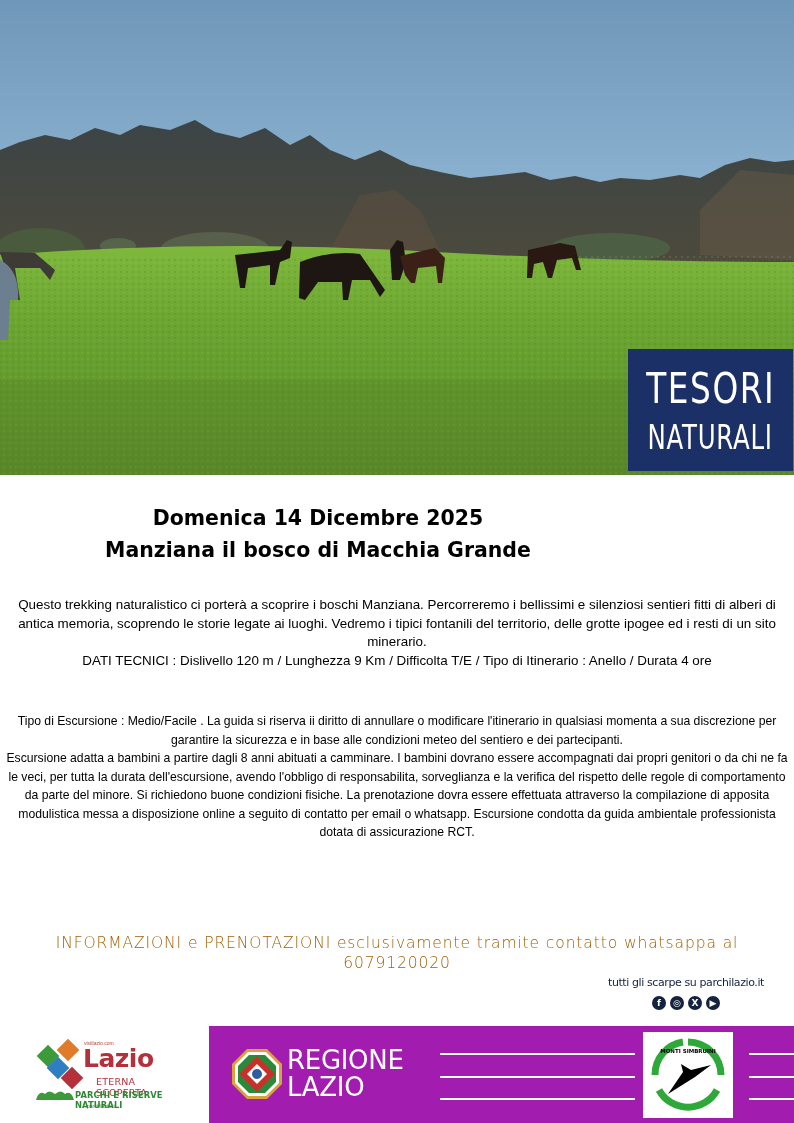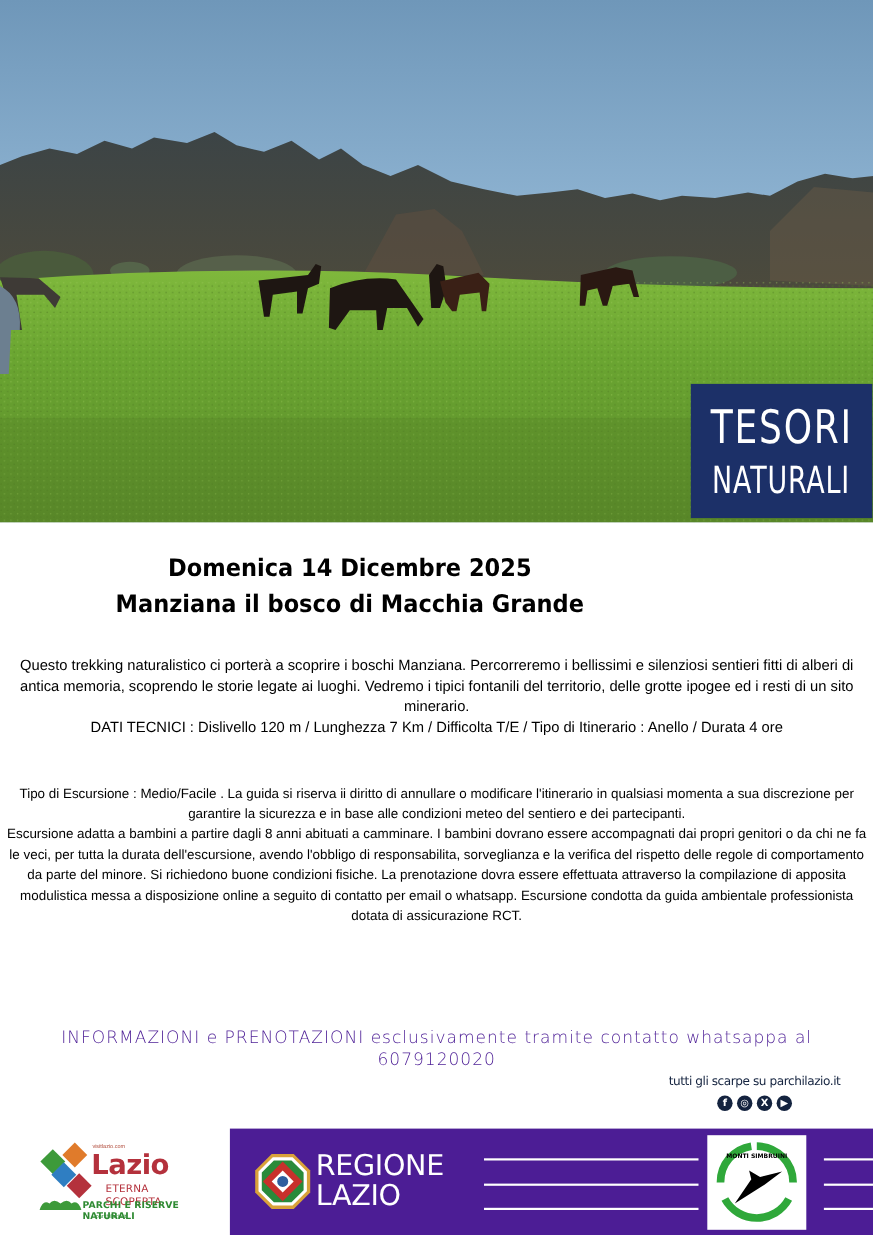--- a/index.html
+++ b/index.html
@@ -37,21 +37,21 @@
   
   .details {
     position: absolute; left: 6px; top: 712px; width: 782px; text-align: center;
     font-family: "Liberation Sans", sans-serif; font-size: 12.2px; line-height: 18.5px;
   }
 
   
   .contact {
     position: absolute; left: 20px; top: 933px; width: 754px; text-align: center;
     font-family: "DejaVu Sans", sans-serif; font-size: 15.5px; line-height: 20px; letter-spacing: 0.9px;
-    color: #4c1d95; font-weight: 300;
+    color: #a16207; font-weight: 300;
   }
 
   .events {
     position: absolute; left: 600px; top: 976px; width: 172px; text-align: center;
     font-family: "DejaVu Sans", sans-serif; font-size: 11px; color: #14233f; letter-spacing: -0.4px;
   }
   .socials {
     position: absolute; left: 652px; top: 996px; display: flex; gap: 4px;
   }
   .socials .ico {
@@ -62,21 +62,21 @@
   
   .lazio-logo { position: absolute; left: 30px; top: 1038px; width: 150px; height: 72px; }
   .lazio-logo .visit { position: absolute; left: 54px; top: 2px; font-size: 5px; color: #b04a3a; }
   .lazio-logo .word { position: absolute; left: 53px; top: 6px; font-family: "DejaVu Sans", sans-serif; font-weight: bold; font-size: 25px; color: #b4313c; letter-spacing: -0.5px; }
   .lazio-logo .eterna { position: absolute; left: 66px; top: 38px; font-size: 9.5px; color: #b4313c; font-family: "DejaVu Sans", sans-serif; letter-spacing: 0.2px; }
   .lazio-logo .parchi { position: absolute; left: 45px; top: 52px; font-size: 8.4px; color: #2e8a32; font-family: "DejaVu Sans", sans-serif; letter-spacing: 0.1px; font-weight: bold; }
   .lazio-logo .url { position: absolute; left: 57px; top: 65px; font-size: 5px; color: #2e8a32; }
   .diamond { position: absolute; width: 16px; height: 16px; transform: rotate(45deg); }
 
   .band {
-    position: absolute; left: 209px; top: 1026px; width: 585px; height: 97px; background: #4c1d95;
+    position: absolute; left: 209px; top: 1026px; width: 585px; height: 97px; background: #a21caf;
   }
   .band .emblem { position: absolute; left: 22px; top: 22px; }
   .band .rl { position: absolute; left: 78px; top: 21px; color: #fff; font-family: "DejaVu Sans", sans-serif; font-size: 26px; line-height: 27px; letter-spacing: -0.3px; }
   .band .line { position: absolute; height: 2px; background: #ffffff; }
   .band .park {
     position: absolute; left: 434px; top: 6px; width: 90px; height: 86px; background: #fff;
   }
 </style>
 </head>
 <body>
@@ -135,21 +135,21 @@
   </div>
 </div>
 
 <div class="title">
   <div>Domenica 14 Dicembre 2025</div>
   <div>Manziana il bosco di Macchia Grande</div>
 </div>
 
 <div class="intro">
   <p>Questo trekking naturalistico ci porterà a scoprire i boschi Manziana. Percorreremo i bellissimi e silenziosi sentieri fitti di alberi di antica memoria, scoprendo le storie legate ai luoghi. Vedremo i tipici fontanili del territorio, delle grotte ipogee ed i resti di un sito minerario.</p>
-  <p>DATI TECNICI : Dislivello 120 m / Lunghezza 7 Km / Difficolta T/E / Tipo di Itinerario : Anello / Durata 4 ore</p>
+  <p>DATI TECNICI : Dislivello 120 m / Lunghezza 9 Km / Difficolta T/E / Tipo di Itinerario : Anello / Durata 4 ore</p>
 </div>
 
 <div class="details">
   <p>Tipo di Escursione : Medio/Facile . La guida si riserva ii diritto di annullare o modificare l'itinerario in qualsiasi momenta a sua discrezione per garantire la sicurezza e in base alle condizioni meteo del sentiero e dei partecipanti.</p>
   <p>Escursione adatta a bambini a partire dagli 8 anni abituati a camminare. I bambini dovrano essere accompagnati dai propri genitori o da chi ne fa le veci, per tutta la durata dell'escursione, avendo l'obbligo di responsabilita, sorveglianza e la verifica del rispetto delle regole di comportamento da parte del minore. Si richiedono buone condizioni fisiche. La prenotazione dovra essere effettuata attraverso la compilazione di apposita modulistica messa a disposizione online a seguito di contatto per email o whatsapp. Escursione condotta da guida ambientale professionista dotata di assicurazione RCT.</p>
 </div>
 
 <div class="contact">
   <div>INFORMAZIONI e PRENOTAZIONI esclusivamente tramite contatto whatsappa al</div>
   <div>6079120020</div>

